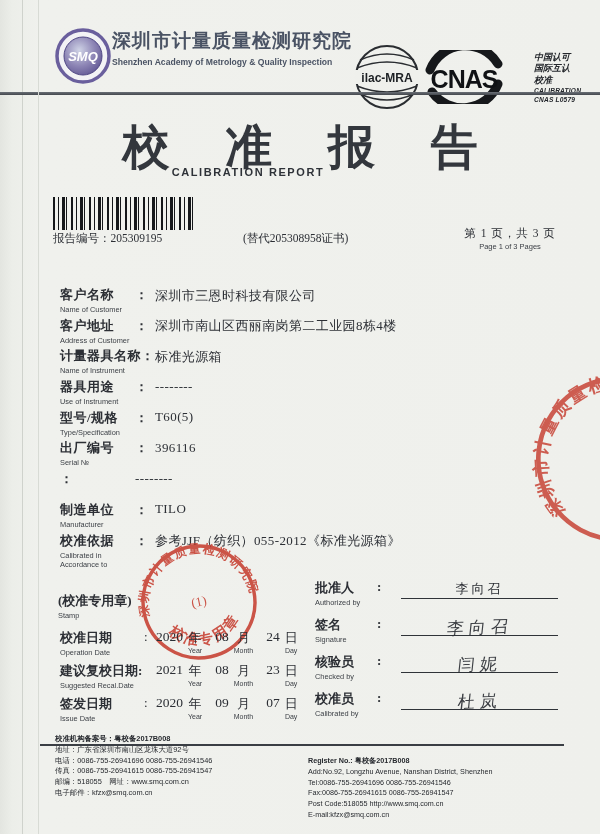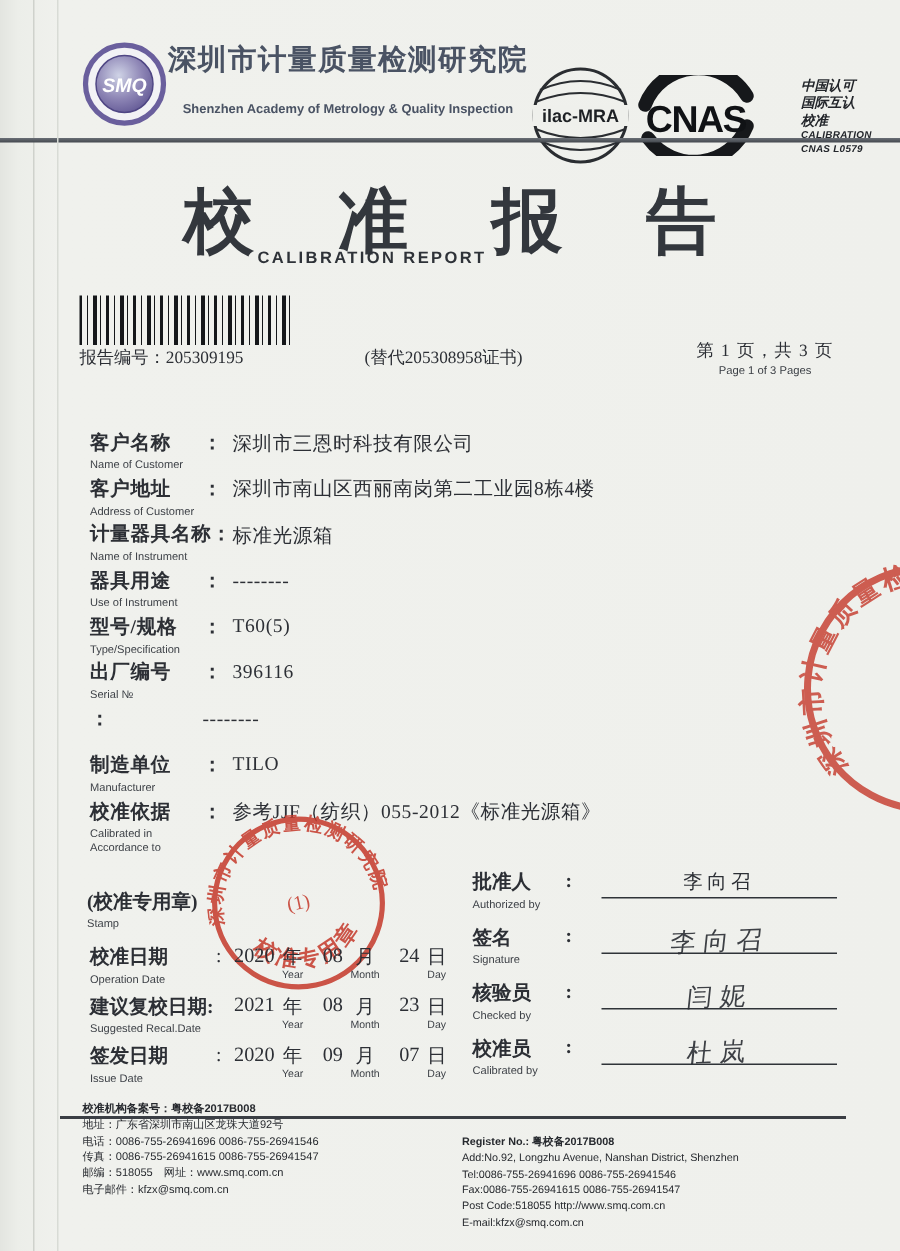--- a/index.html
+++ b/index.html
@@ -8,21 +8,21 @@
     font-family:"Liberation Serif",serif;color:#2c2f35;}
   .page:before{content:"";position:absolute;left:22px;top:0;bottom:0;width:1px;background:#cfd2cc;}
   .page:after{content:"";position:absolute;left:38px;top:0;bottom:0;width:1px;background:#d8dbd5;}
 
   
   .hdr-logo{position:absolute;left:55px;top:28px;width:56px;height:56px;}
   .hdr-titles{position:absolute;left:112px;top:31px;line-height:1.1;}
   .org-cn{font-family:"Liberation Sans",sans-serif;font-weight:bold;font-size:19px;
     letter-spacing:1px;color:#4a5364;}
   .org-en{font-family:"Liberation Sans",sans-serif;font-weight:bold;font-size:8.6px;
-    color:#4a5364;margin-top:16px;text-align:center;}
+    color:#4a5364;margin-top:6px;}
   .ilac{position:absolute;left:352px;top:42px;width:70px;height:70px;}
   .cnas{position:absolute;left:420px;top:50px;width:88px;height:54px;}
   .cnas-txt{position:absolute;left:534px;top:52px;font-family:"Liberation Sans",sans-serif;
     line-height:1.25;color:#23262b;font-style:italic;}
   .cnas-txt .cn{font-size:9px;font-weight:bold;}
   .cnas-txt .en{font-size:6.6px;font-weight:bold;margin-top:1px;letter-spacing:.2px;}
   .hdr-line{position:absolute;left:0;top:92px;width:600px;height:3px;
     background:linear-gradient(#6a6f76,#44484e);}
 
   

